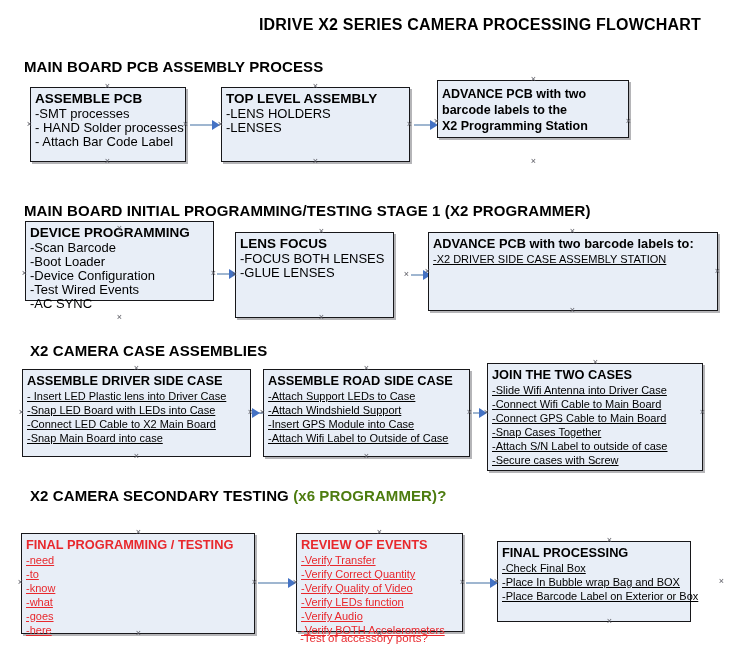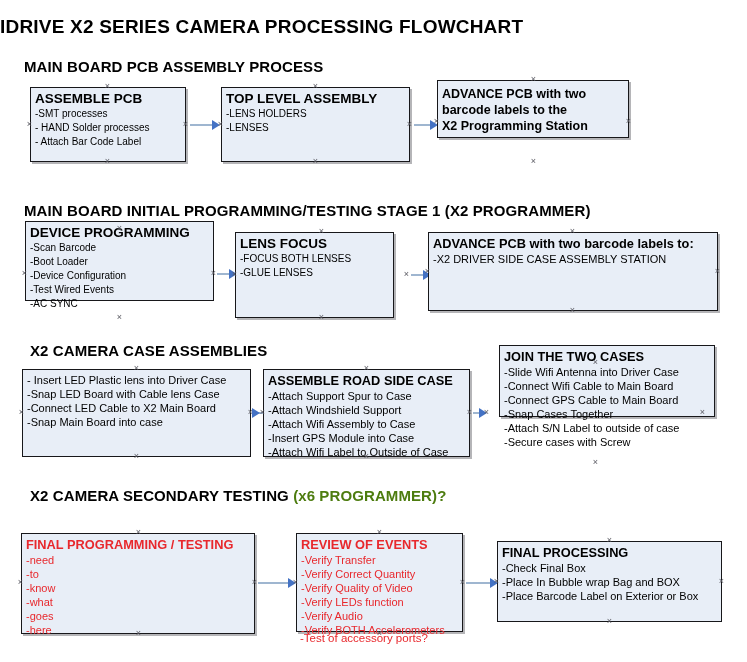--- a/index.html
+++ b/index.html
@@ -10,22 +10,22 @@
     font-family:"Liberation Sans", sans-serif;
     color:#000;
     overflow:hidden;
     position:relative;
   }
   .canvas{position:relative;width:747px;height:662px;}
 
   
   .doc-title{
     position:absolute;left:0;top:16px;width:701px;
-    text-align:left;
-    font-size:19px;font-weight:bold;letter-spacing:.2px;
+    text-align:right;
+    font-size:16px;font-weight:bold;letter-spacing:.2px;
   }
   .section-title{
     position:absolute;
     font-size:15px;font-weight:bold;letter-spacing:.1px;
     white-space:nowrap;
   }
   .section-title .red{color:#4d7c0f;}
 
   
   .box{
@@ -36,25 +36,25 @@
     box-shadow:2px 2px 0 rgba(120,120,125,.55);
     padding:3px 4px 2px 4px;
     overflow:visible;
   }
   .box.plain{box-shadow:none;border:1px solid #17171a;}
   .box-title{
     font-size:13.5px;font-weight:bold;line-height:15px;
     white-space:nowrap;margin-bottom:1px;
   }
   .box-line{
-    font-size:10px;line-height:14px;white-space:nowrap;
+    font-size:13px;line-height:14px;white-space:nowrap;
   }
   .red-box .box-title,.red-box .box-line{color:#e8282d;}
   .box-title.sm{font-size:12.8px;}
-  .box-line.sm{font-size:11px;}
+  .box-line.sm{font-size:11px;text-decoration:underline;}
 
   
   .box-line.bold{font-weight:bold;font-size:12.5px;line-height:16px;}
 
   
   .conn{
     position:absolute;height:2px;background:#9fb6d0;
   }
   .arrowhead{
     position:absolute;width:0;height:0;
@@ -159,50 +159,50 @@
     <div class="box-line sm">-X2 DRIVER  SIDE  CASE  ASSEMBLY STATION</div>
   </div>
   <span class="xmark" style="left:568px;top:227px;"></span>
   <span class="xmark" style="left:568px;top:306px;"></span>
   <span class="xmark" style="left:423px;top:267px;"></span>
   <span class="xmark" style="left:713px;top:267px;"></span>
 
   <div class="section-title" style="left:30px;top:342px;">X2 CAMERA CASE ASSEMBLIES</div>
 
   <div class="box plain" style="left:22px;top:369px;width:229px;height:88px;">
+    <div class="box-title sm">ASSEMBLE DRIVER SIDE CASE</div>
     <div class="box-line sm">- Insert LED Plastic lens into Driver Case</div>
-    <div class="box-line sm">-Snap LED Board with Cable lens Case</div>
+    <div class="box-line sm">-Snap LED Board with LEDs into Case</div>
     <div class="box-line sm">-Connect LED Cable to X2 Main Board</div>
     <div class="box-line sm">-Snap Main Board into case</div>
   </div>
   <span class="xmark" style="left:132px;top:364px;"></span>
   <span class="xmark" style="left:132px;top:452px;"></span>
   <span class="xmark" style="left:17px;top:408px;"></span>
   <span class="xmark" style="left:246px;top:408px;"></span>
 
   <div class="conn" style="left:254px;top:412px;width:12px;"></div>
   <div class="arrowhead" style="left:252px;top:408px;"></div>
 
   <div class="box" style="left:263px;top:369px;width:207px;height:88px;">
     <div class="box-title sm">ASSEMBLE ROAD SIDE CASE</div>
-    <div class="box-line sm">-Attach Support Spur to Case</div>
+    <div class="box-line sm">-Attach Support LEDs to Case</div>
     <div class="box-line sm">-Attach Windshield Support</div>
-    <div class="box-line sm">-Attach Wifi Assembly to Case</div>
     <div class="box-line sm">-Insert GPS Module into Case</div>
     <div class="box-line sm">-Attach Wifi Label to Outside of Case</div>
   </div>
   <span class="xmark" style="left:362px;top:364px;"></span>
   <span class="xmark" style="left:362px;top:452px;"></span>
   <span class="xmark" style="left:258px;top:408px;"></span>
   <span class="xmark" style="left:465px;top:408px;"></span>
 
   <div class="conn" style="left:473px;top:412px;width:12px;"></div>
   <div class="arrowhead" style="left:479px;top:408px;"></div>
 
-  <div class="box" style="left:487px;top:345px;width:216px;height:72px;margin-left:12px;">
+  <div class="box" style="left:487px;top:363px;width:216px;height:108px;">
     <div class="box-title sm">JOIN THE TWO CASES</div>
     <div class="box-line sm">-Slide Wifi Antenna into Driver Case</div>
     <div class="box-line sm">-Connect Wifi Cable to Main Board</div>
     <div class="box-line sm">-Connect GPS Cable to Main Board</div>
     <div class="box-line sm">-Snap Cases Together</div>
     <div class="box-line sm">-Attach S/N Label to outside of case</div>
     <div class="box-line sm">-Secure cases with Screw</div>
   </div>
   <span class="xmark" style="left:591px;top:358px;"></span>
   <span class="xmark" style="left:591px;top:458px;"></span>
@@ -241,21 +241,21 @@
   </div>
   <div class="overflow-line" style="left:300px;top:631px;">-Test of accessory ports?</div>
   <span class="xmark" style="left:375px;top:528px;"></span>
   <span class="xmark" style="left:375px;top:629px;"></span>
   <span class="xmark" style="left:291px;top:578px;"></span>
   <span class="xmark" style="left:458px;top:578px;"></span>
 
   <div class="conn" style="left:466px;top:582px;width:28px;"></div>
   <div class="arrowhead" style="left:490px;top:578px;"></div>
 
-  <div class="box plain" style="left:497px;top:541px;width:225px;height:81px;">
+  <div class="box plain" style="left:497px;top:541px;width:194px;height:81px;">
     <div class="box-title sm">FINAL PROCESSING</div>
     <div class="box-line sm"> -Check Final Box</div>
     <div class="box-line sm">-Place In Bubble wrap Bag and BOX</div>
     <div class="box-line sm">-Place Barcode Label on Exterior or Box</div>
   </div>
   <span class="xmark" style="left:605px;top:536px;"></span>
   <span class="xmark" style="left:605px;top:617px;"></span>
   <span class="xmark" style="left:492px;top:577px;"></span>
   <span class="xmark" style="left:717px;top:577px;"></span>
 

